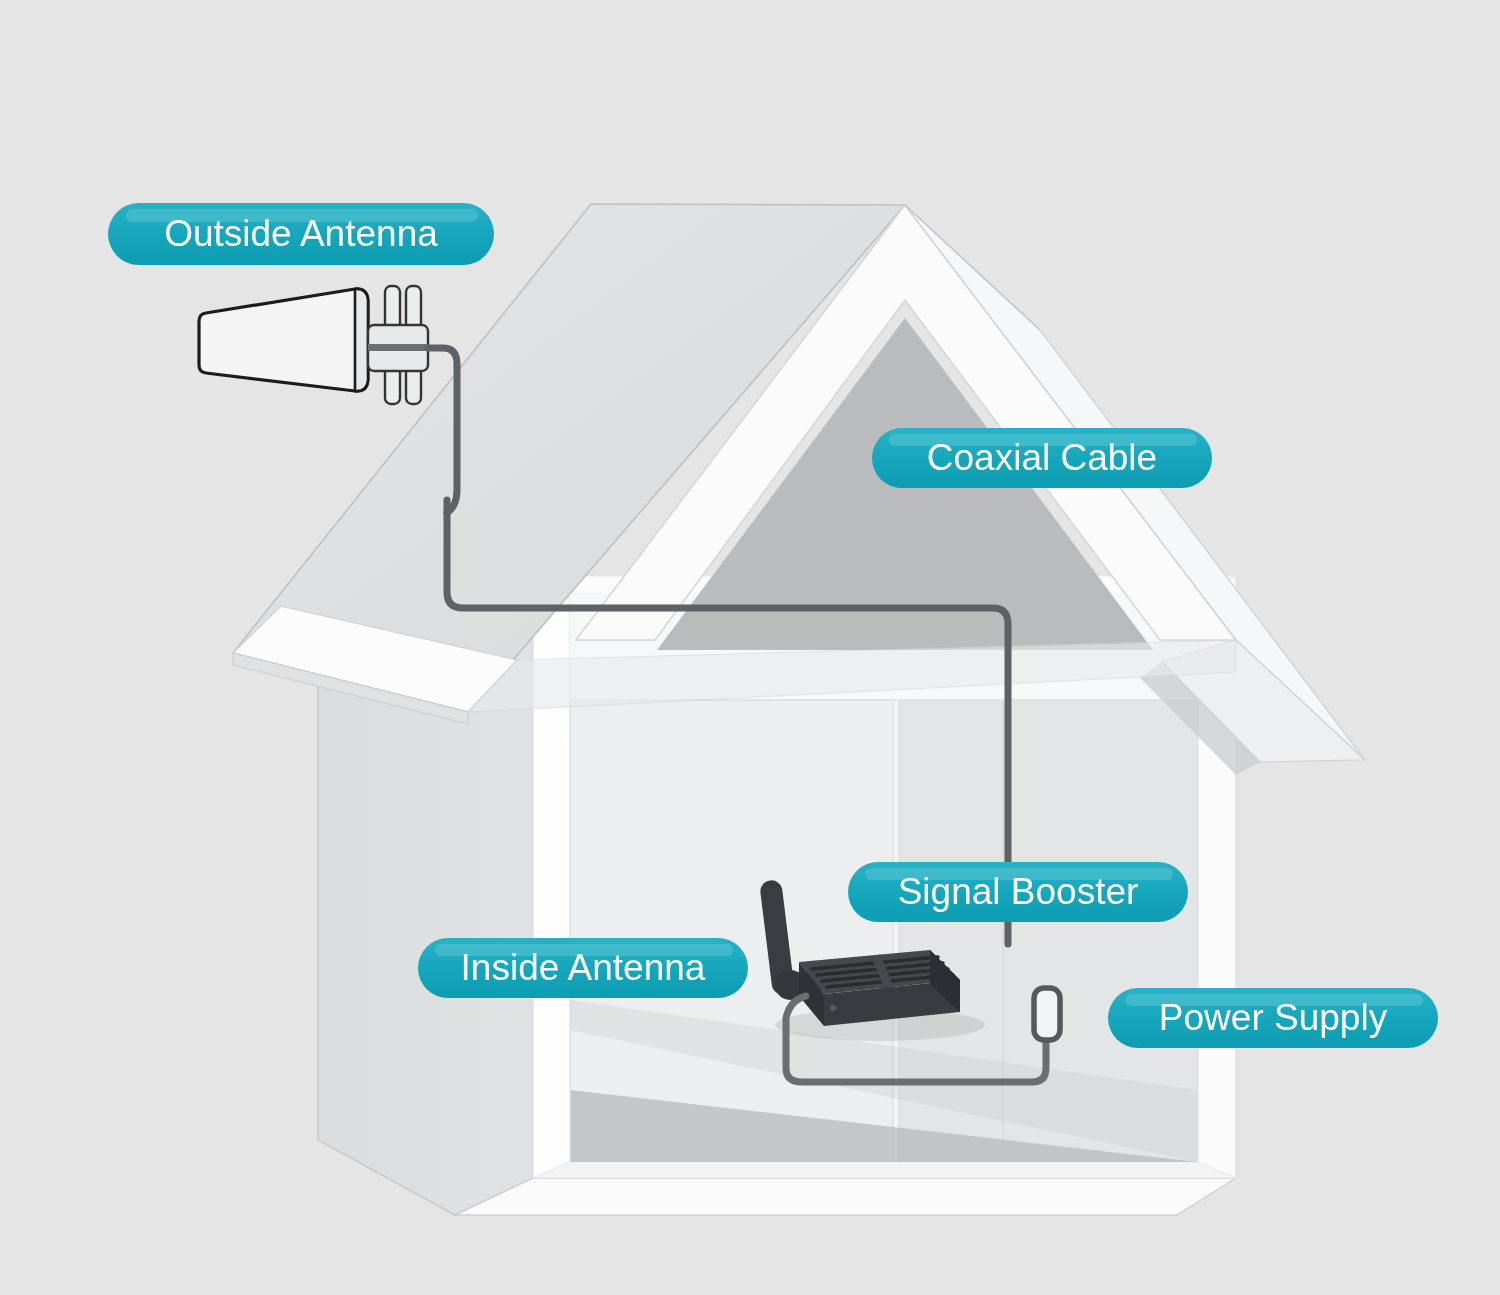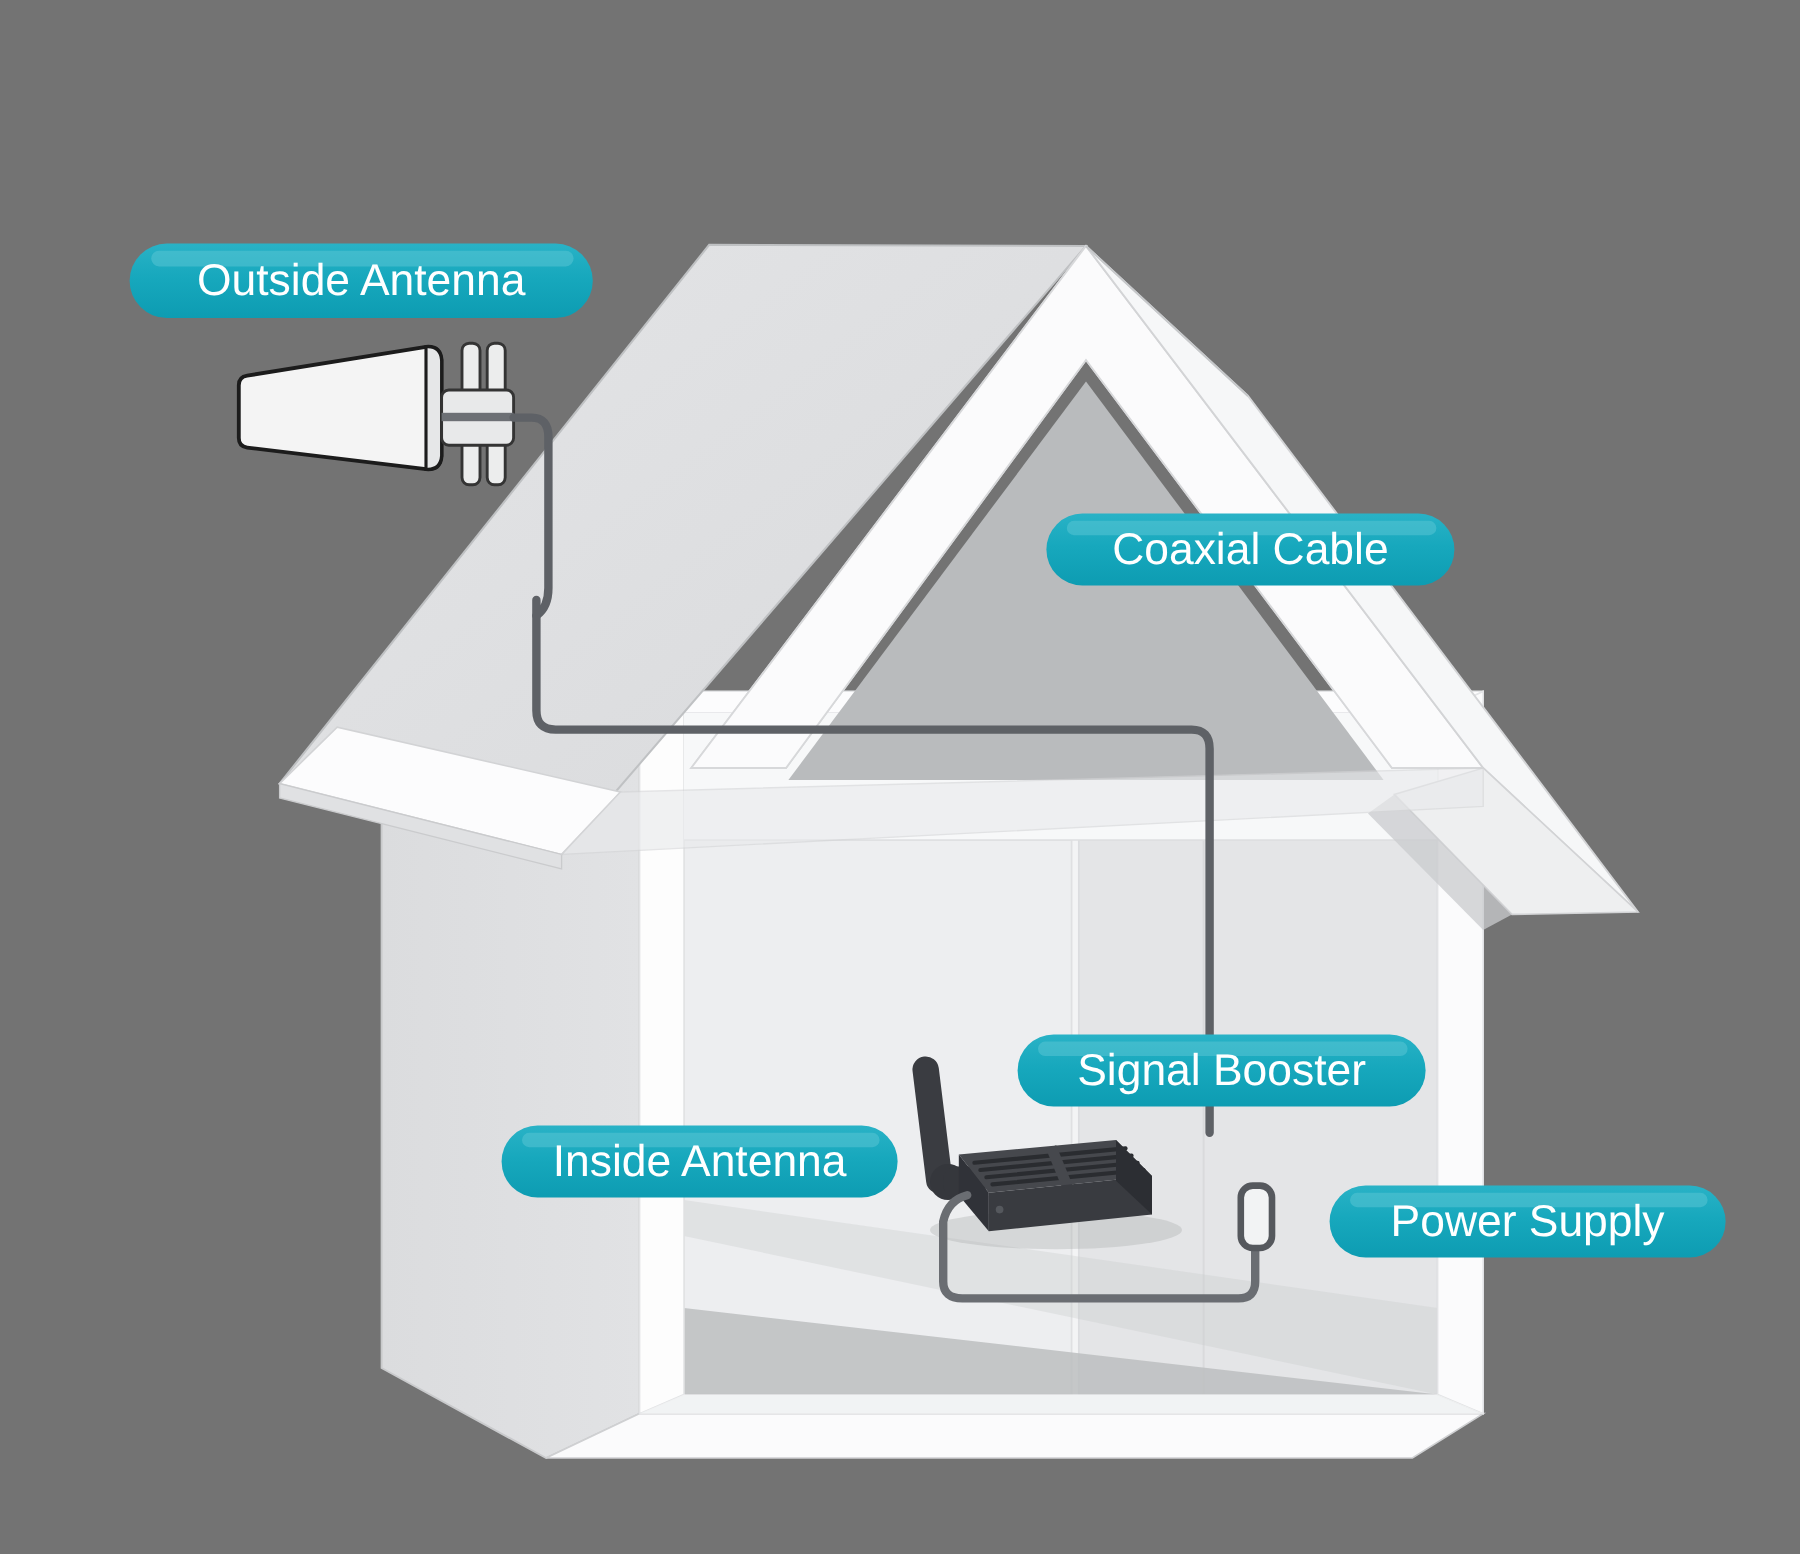--- a/index.html
+++ b/index.html
@@ -12,21 +12,21 @@
     width: 1500px;
     height: 1295px;
     font-family: "Liberation Sans", sans-serif;
     overflow: hidden;
     position: relative;
   }
   #diagram-root {
     position: relative;
     width: 1500px;
     height: 1295px;
-    background: #737373;
+    background: #e5e5e5;
   }
   svg#scene {
     display: block;
     width: 1500px;
     height: 1295px;
   }
   
   .pill-text {
     font-family: "Liberation Sans", sans-serif;
     font-weight: 400;

